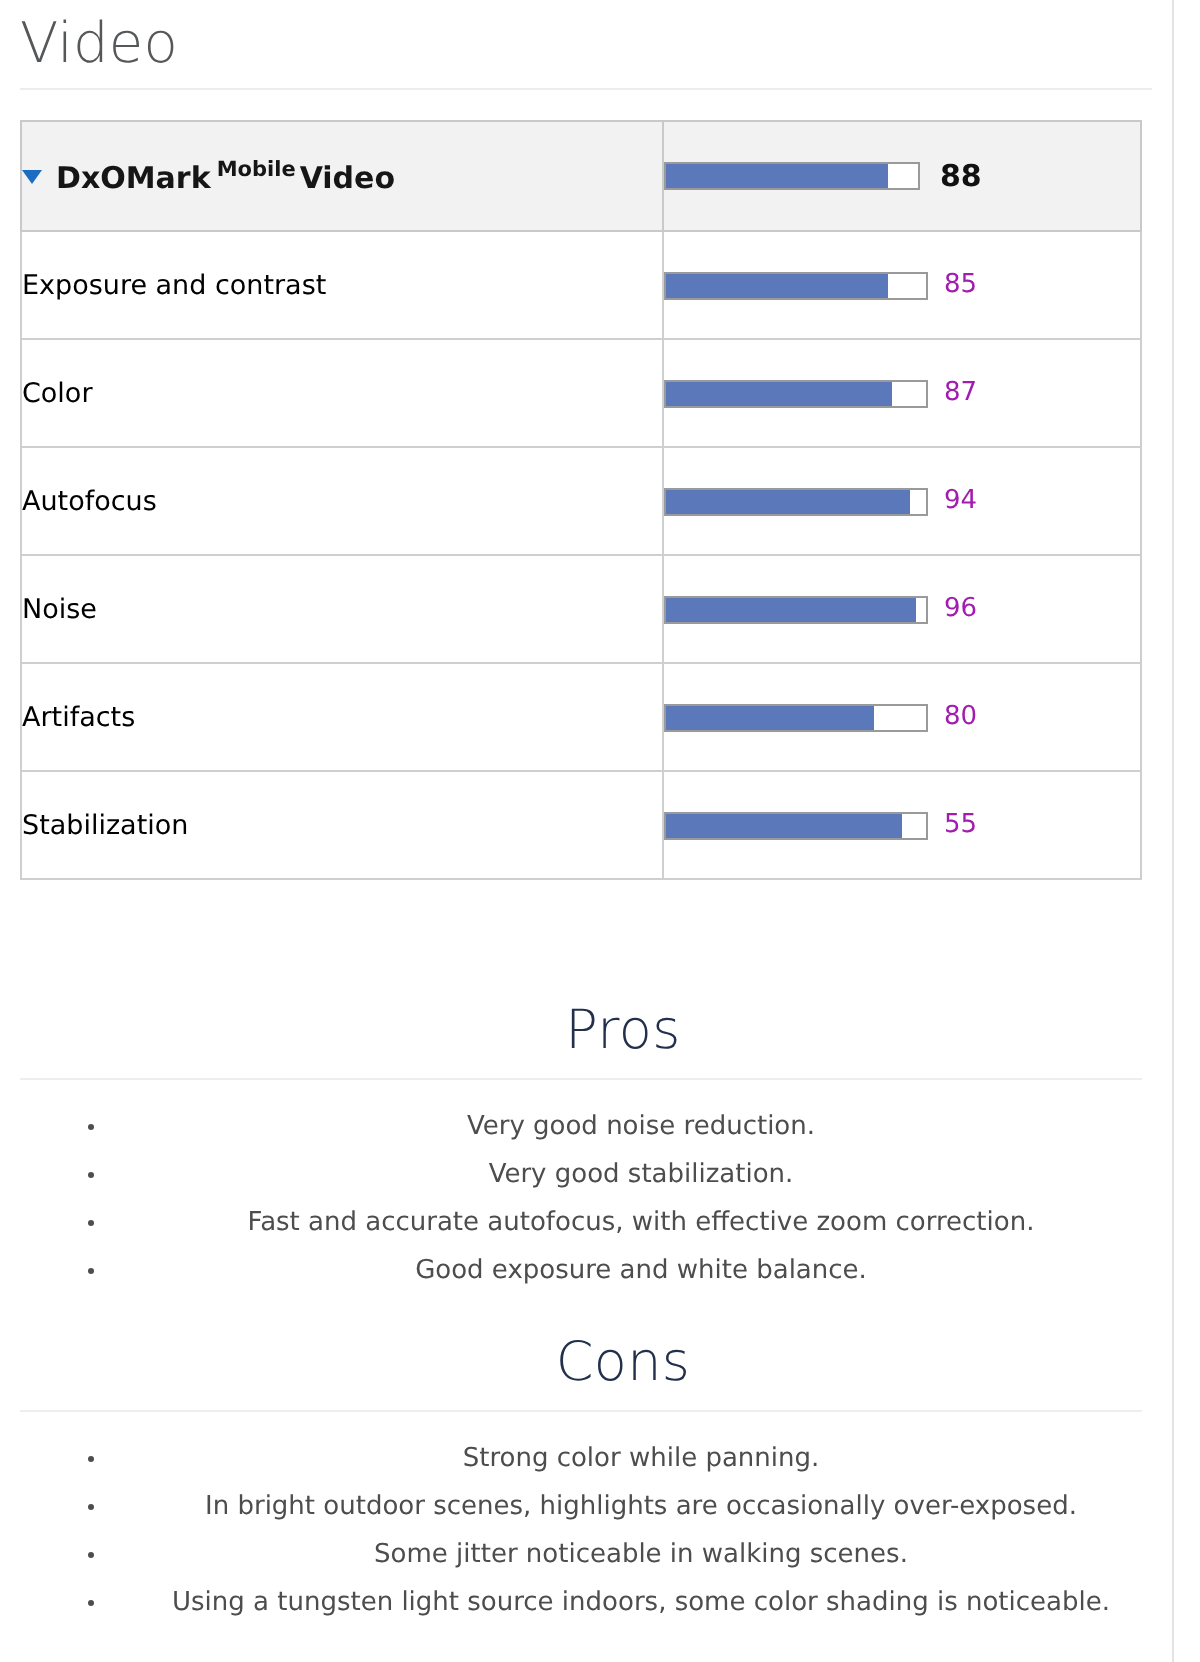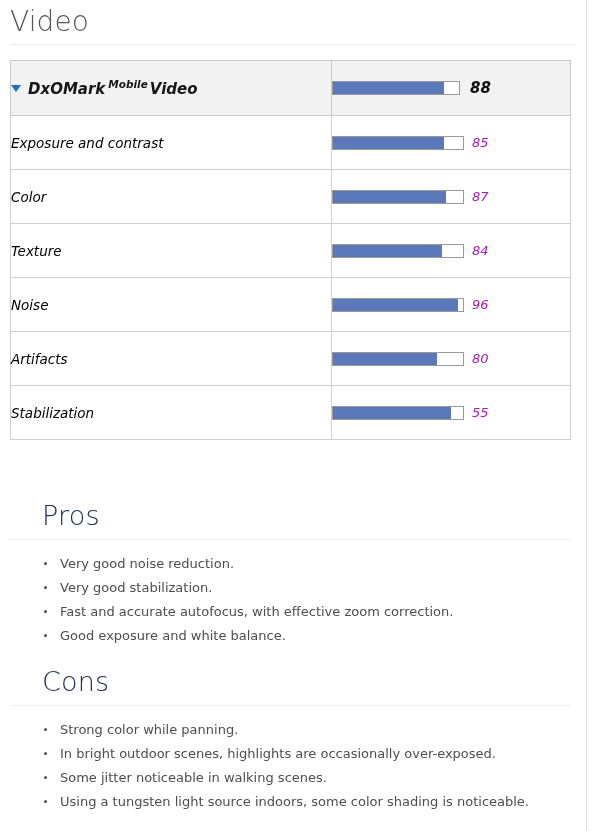--- a/index.html
+++ b/index.html
@@ -58,21 +58,20 @@
   }
 
   
   .score-table {
     position: absolute;
     left: 10px;
     top: 58px;
     width: 561px;
     border-collapse: collapse;
     table-layout: fixed;
-    font-style: italic;
   }
 
   .score-table td {
     border: 1px solid #cfcfcf;
     padding: 0;
     vertical-align: middle;
     background: #ffffff;
   }
 
   
@@ -170,20 +169,21 @@
     font-weight: 700;
     color: #111111;
     margin-left: 10px;
   }
 
   
   .section {
     position: absolute;
     left: 0;
     width: 581px;
+    text-align: center;
   }
   .section-title {
     margin: 0;
     padding-left: 42px;
     font-size: 27px;
     font-weight: 300;
     color: #22304c;
     line-height: 40px;
     letter-spacing: 0.2px;
   }
@@ -261,27 +261,27 @@
             <td class="row-meter-cell">
               <div class="meter-wrap">
                 <div class="meter small">
                   <div class="fill" style="width: 87%;"></div>
                 </div>
                 <span class="meter-value">87</span>
               </div>
             </td>
           </tr>
           <tr class="score-row">
-            <td class="row-label">Texture</td>
-            <td class="row-meter-cell">
-              <div class="meter-wrap">
-                <div class="meter small">
-                  <div class="fill" style="width: 84%;"></div>
-                </div>
-                <span class="meter-value">84</span>
+            <td class="row-label">Autofocus</td>
+            <td class="row-meter-cell">
+              <div class="meter-wrap">
+                <div class="meter small">
+                  <div class="fill" style="width: 94%;"></div>
+                </div>
+                <span class="meter-value">94</span>
               </div>
             </td>
           </tr>
           <tr class="score-row">
             <td class="row-label">Noise</td>
             <td class="row-meter-cell">
               <div class="meter-wrap">
                 <div class="meter small">
                   <div class="fill" style="width: 96%;"></div>
                 </div>

